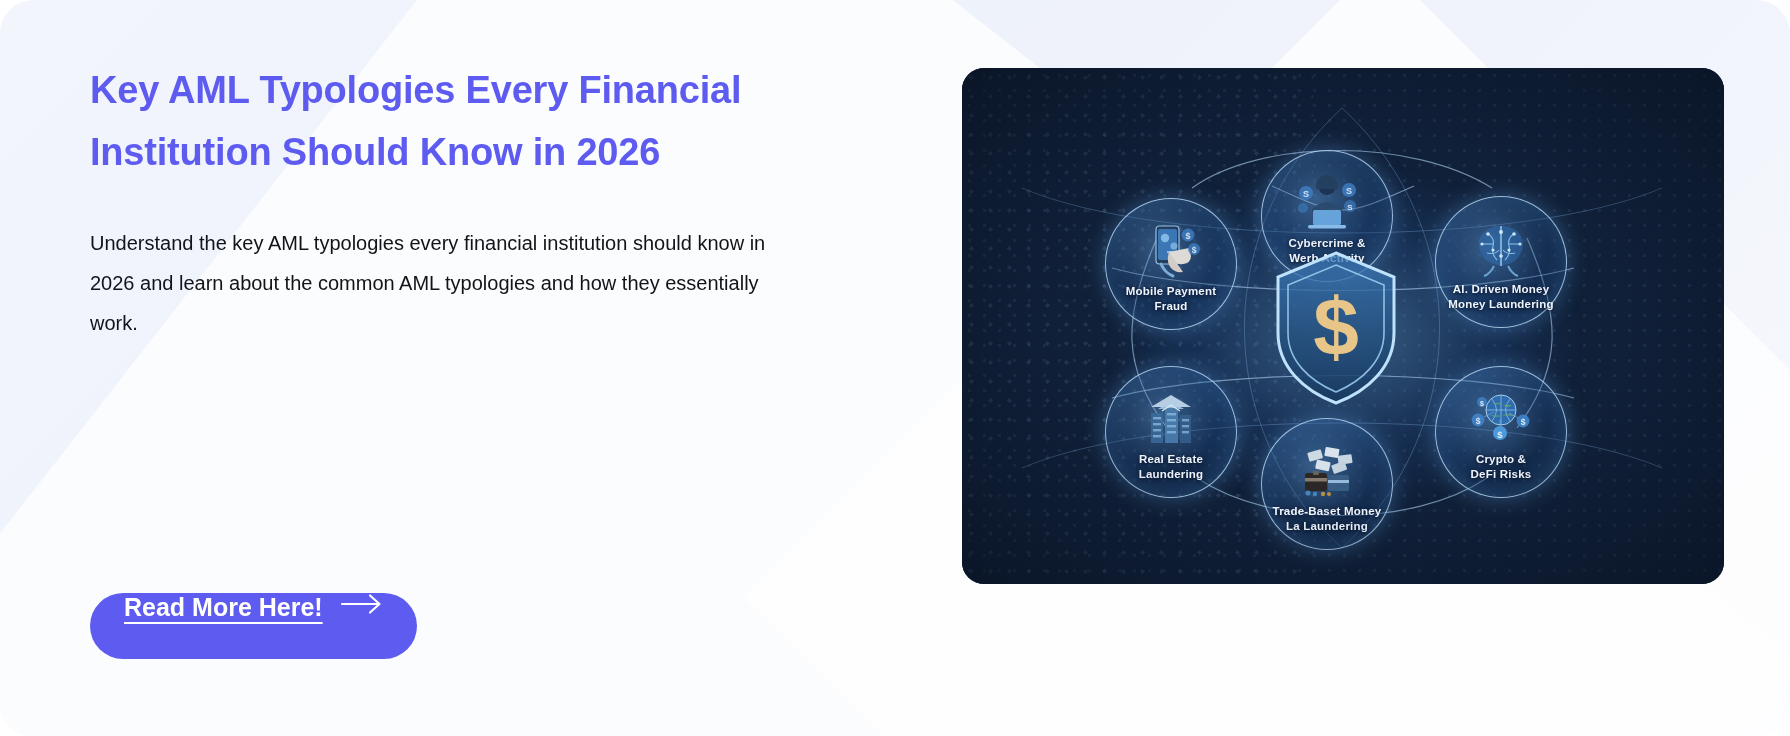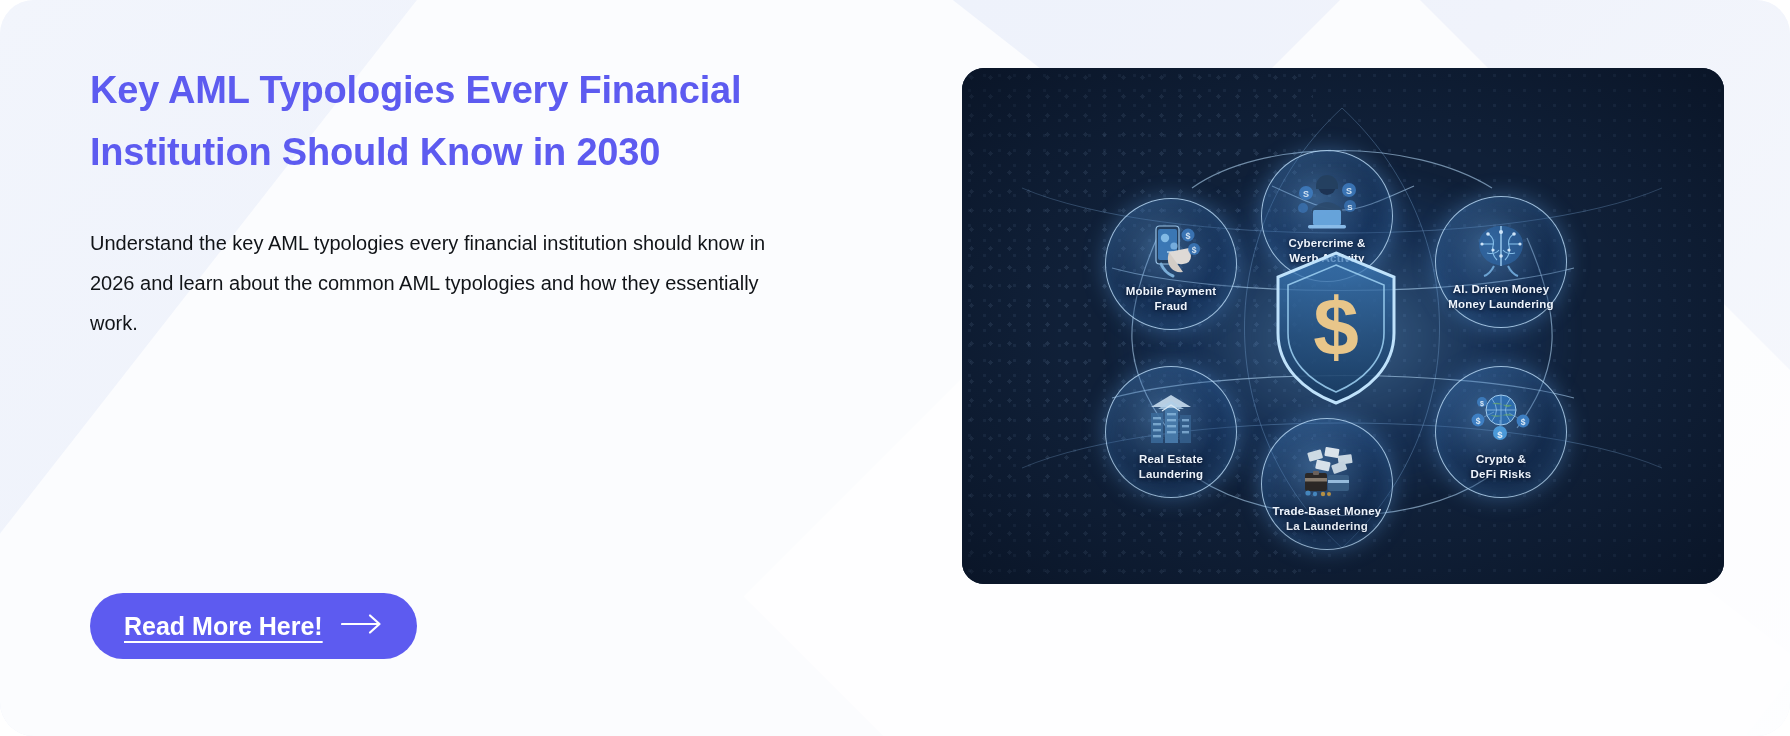--- a/index.html
+++ b/index.html
@@ -64,21 +64,20 @@
     line-height:2.0;
     color:#111418;
     max-width:700px;
   }
 
   
   .cta{
     position:absolute;
     left:90px;top:593px;
     display:inline-flex;
-    align-items:center;
     gap:18px;
     height:66px;
     padding:0 34px;
     border:none;
     border-radius:40px;
     background:#5d5bf0;
     cursor:pointer;
     text-decoration:none;
   }
   .cta-label{
@@ -199,21 +198,21 @@
 <body>
 
 <div class="promo-card">
 
   <div class="bg-base"></div>
   <div class="bg-diagonal"></div>
   <div class="bg-diagonal2"></div>
 
   <div class="content">
     <h1 class="headline">Key AML Typologies Every Financial
-Institution Should Know in 2030</h1>
+Institution Should Know in 2026</h1>
 
     <p class="body-copy">Understand the key AML typologies every financial institution should know in 2026 and learn about the common AML typologies and how they essentially work.</p>
   </div>
 
   <a class="cta" href="#">
     <span class="cta-label">Read More Here!</span>
     <span class="cta-arrow">
       <svg width="42" height="22" viewBox="0 0 42 22" fill="none">
         <path d="M1 11 H38" stroke="#ffffff" stroke-width="2.2" stroke-linecap="round"></path>
         <path d="M29 2.5 L38.5 11 L29 19.5" stroke="#ffffff" stroke-width="2.2" stroke-linecap="round" stroke-linejoin="round" fill="none"></path>

